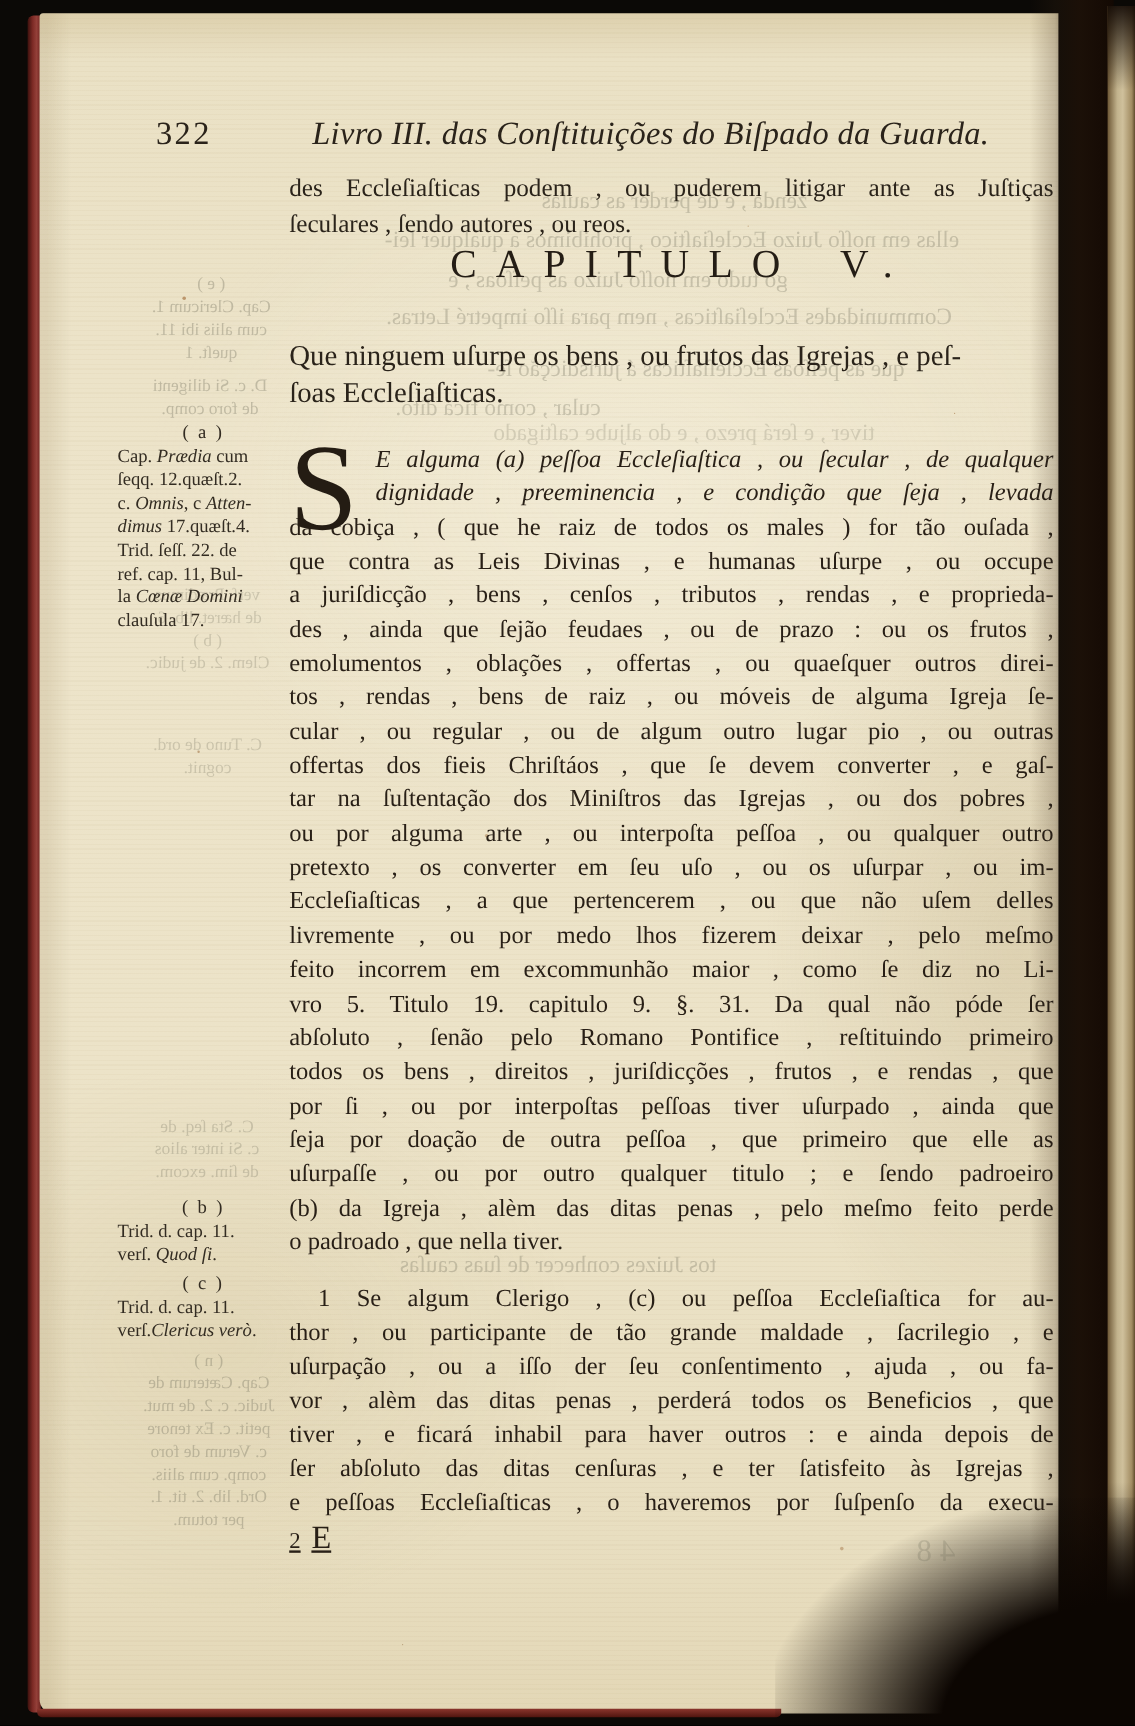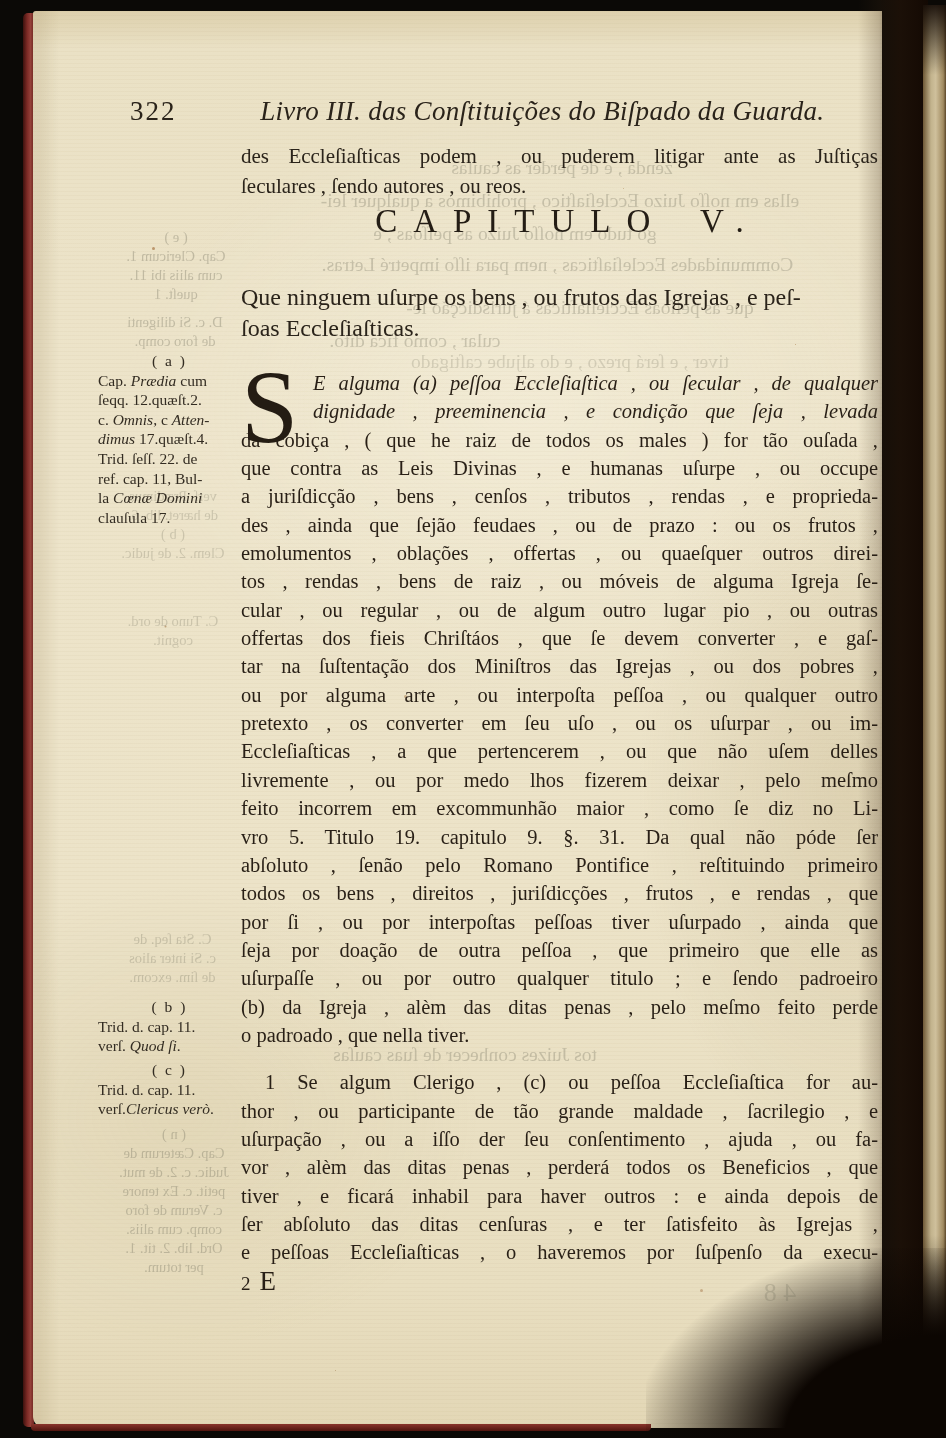--- a/index.html
+++ b/index.html
@@ -54,21 +54,21 @@
     font-size:33px; letter-spacing:16px; word-spacing:10px; color:#241d15; text-indent:16px; }
   .subtitle { position:absolute; left:241px; top:282px; width:637px; text-align:left;
     font-size:24px; line-height:31px; }
   .body { position:absolute; left:241px; top:369px; width:637px; font-size:20.5px; color:#281f16; }
   .bl { line-height:28.35px; text-align:justify; text-align-last:justify; max-height:28.35px; overflow:hidden; }
   .bl.pad { padding-left:72px;font-style:italic; }
   .bl.end { text-align-last:left; }
   .bl.numind { padding-left:24px;margin-top:19px; }
   .bl.catch { display:flex; justify-content:space-between; align-items:baseline; text-align:left; overflow:visible; }
   .dropcap { position:absolute; left:0; top:-13px; font-size:103px; line-height:1; color:#241c13; }
-  .sig { white-space:nowrap; }
+  .sig { white-space:nowrap;text-decoration:underline; }
   .sig-num { font-size:19px; margin-right:9px; }
   .sig-letter { font-size:27px; }
 
   
   .mnote { position:absolute; left:98px; width:143px; font-size:15.5px; line-height:19.6px; color:#332c22; }
   .mnote .mlabel { text-align:center; letter-spacing:2px; }
   .mnote-a { top:351px; }
   .mnote-b { top:997px; }
   .mnote-c { top:1060px; }
 

